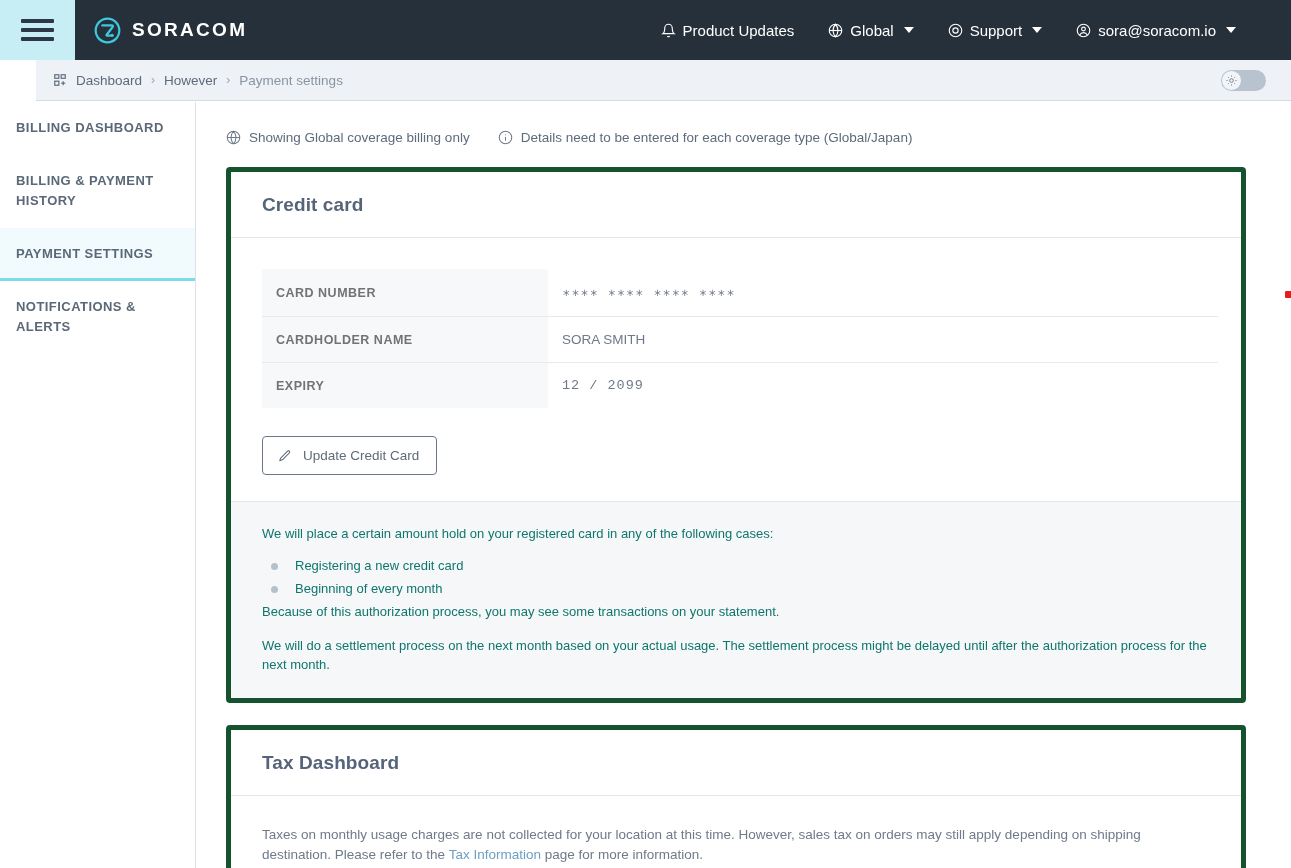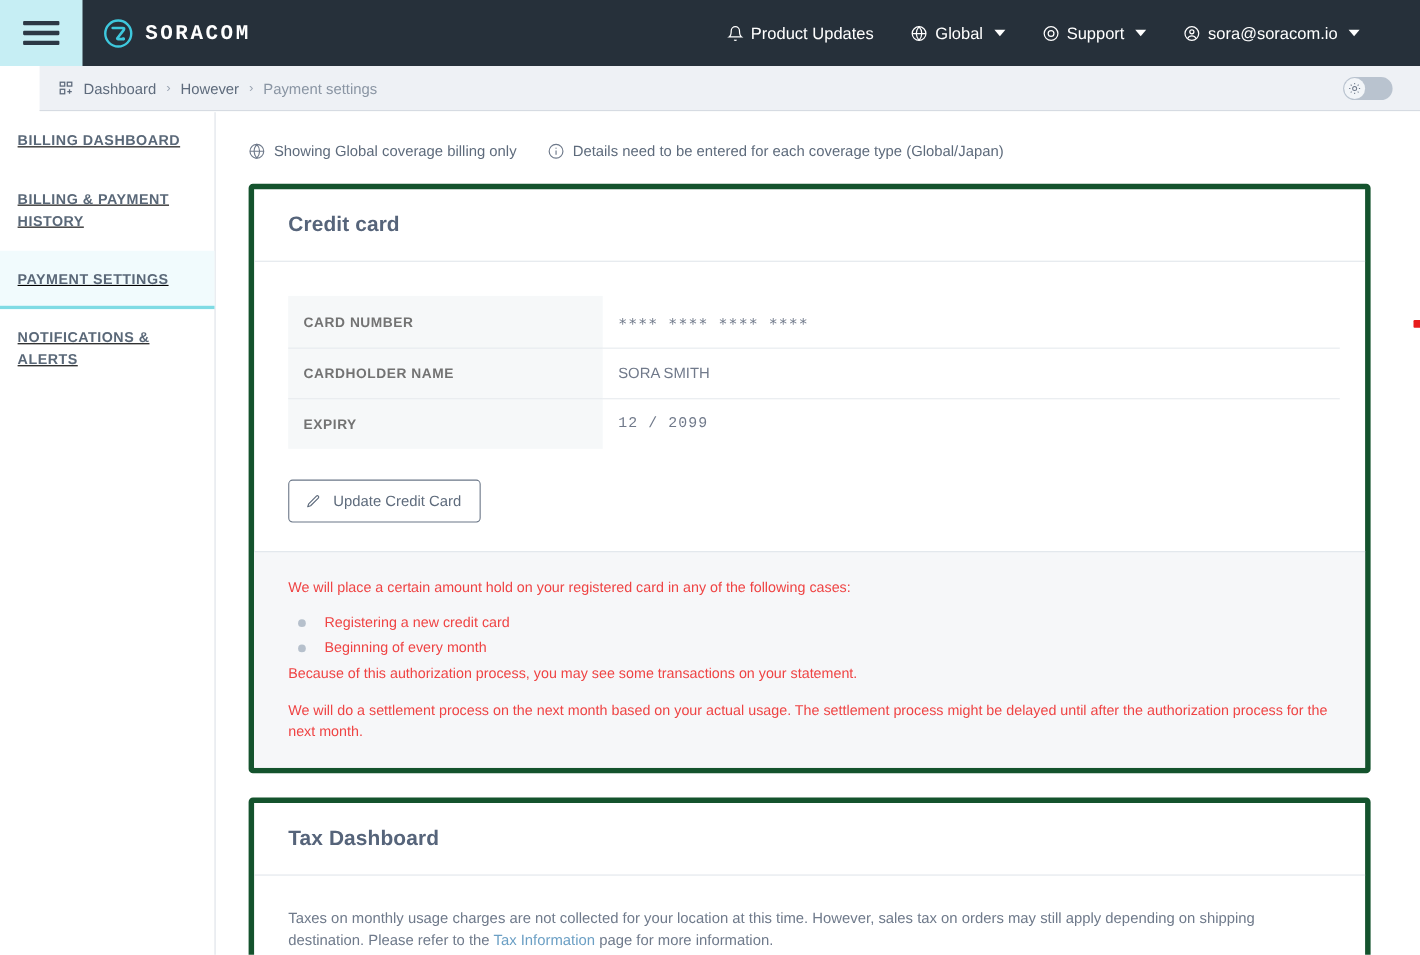--- a/index.html
+++ b/index.html
@@ -43,21 +43,20 @@
     gap: 11px;
     margin-left: 19px;
     flex: 0 0 auto;
   }
   .brand-logo { width: 27px; height: 27px; display: block; }
   .brand-name {
     color: #ffffff;
     font-size: 19px;
     font-weight: bold;
     letter-spacing: 2.3px;
-    font-family: Liberation Mono, monospace;
   }
   .topnav {
     margin-left: auto;
     display: flex;
     align-items: center;
     height: 60px;
     padding-right: 38px;
   }
   .topnav-item {
     display: flex;
@@ -126,21 +125,20 @@
     justify-content: center;
   }
 
   
   .sidebar {
     position: absolute;
     top: 102px; left: 0;
     width: 196px; height: 766px;
     background: #ffffff;
     border-right: 1px solid #dde2e8;
-    text-decoration: underline;
   }
   .side-item {
     padding: 16px 16px 14px 16px;
     font-size: 13px;
     font-weight: bold;
     letter-spacing: 0.45px;
     color: #5a6878;
     line-height: 20px;
     cursor: pointer;
     border-bottom: 3px solid transparent;
@@ -232,21 +230,21 @@
     color: #5e6b7c;
     cursor: pointer;
     font-family: "Liberation Sans", sans-serif;
   }
 
   .panel-foot {
     background: #f6f7f9;
     border-top: 1px solid #e2e6eb;
     padding: 22px 31px 24px 31px;
     font-size: 13px;
-    color: #ef4444;
+    color: #0f766e;
     line-height: 19px;
   }
   .foot-list {
     list-style: none;
     margin: 13px 0 0 0;
     padding: 0;
   }
   .foot-list li {
     position: relative;
     padding-left: 33px;

